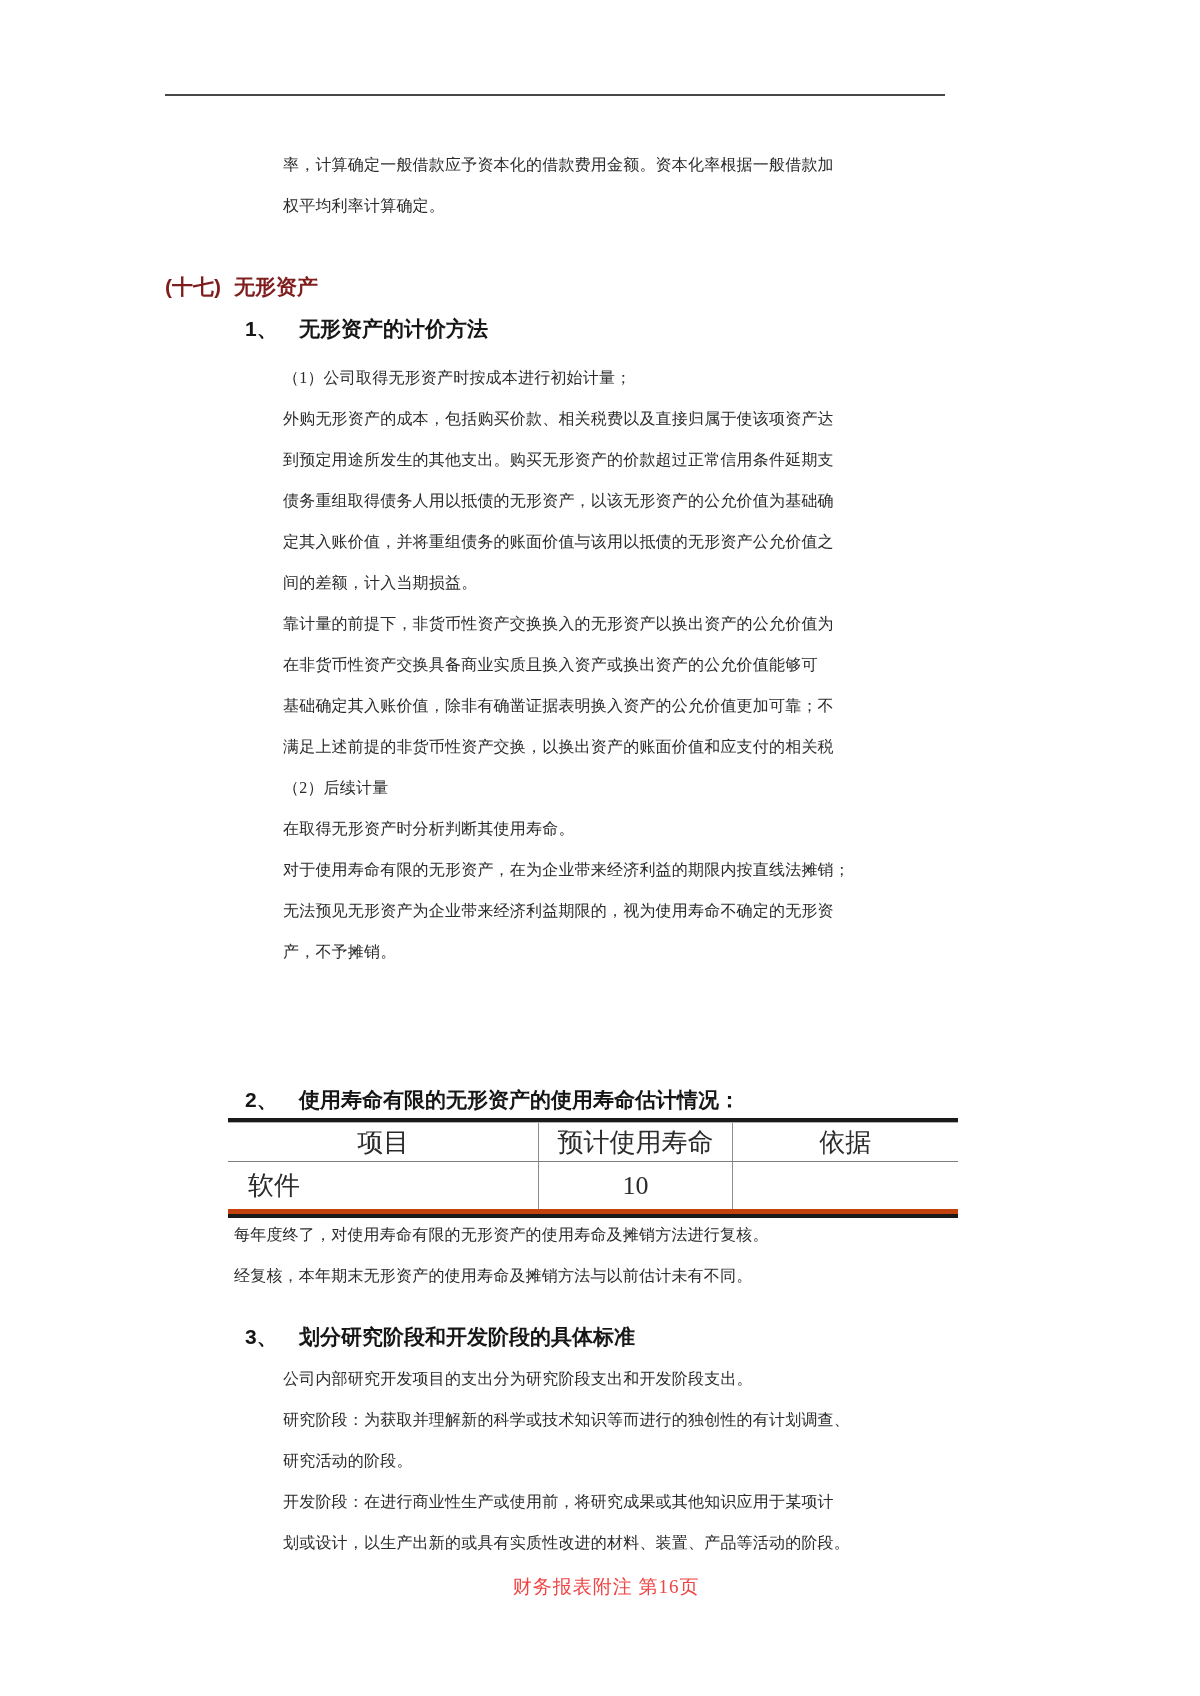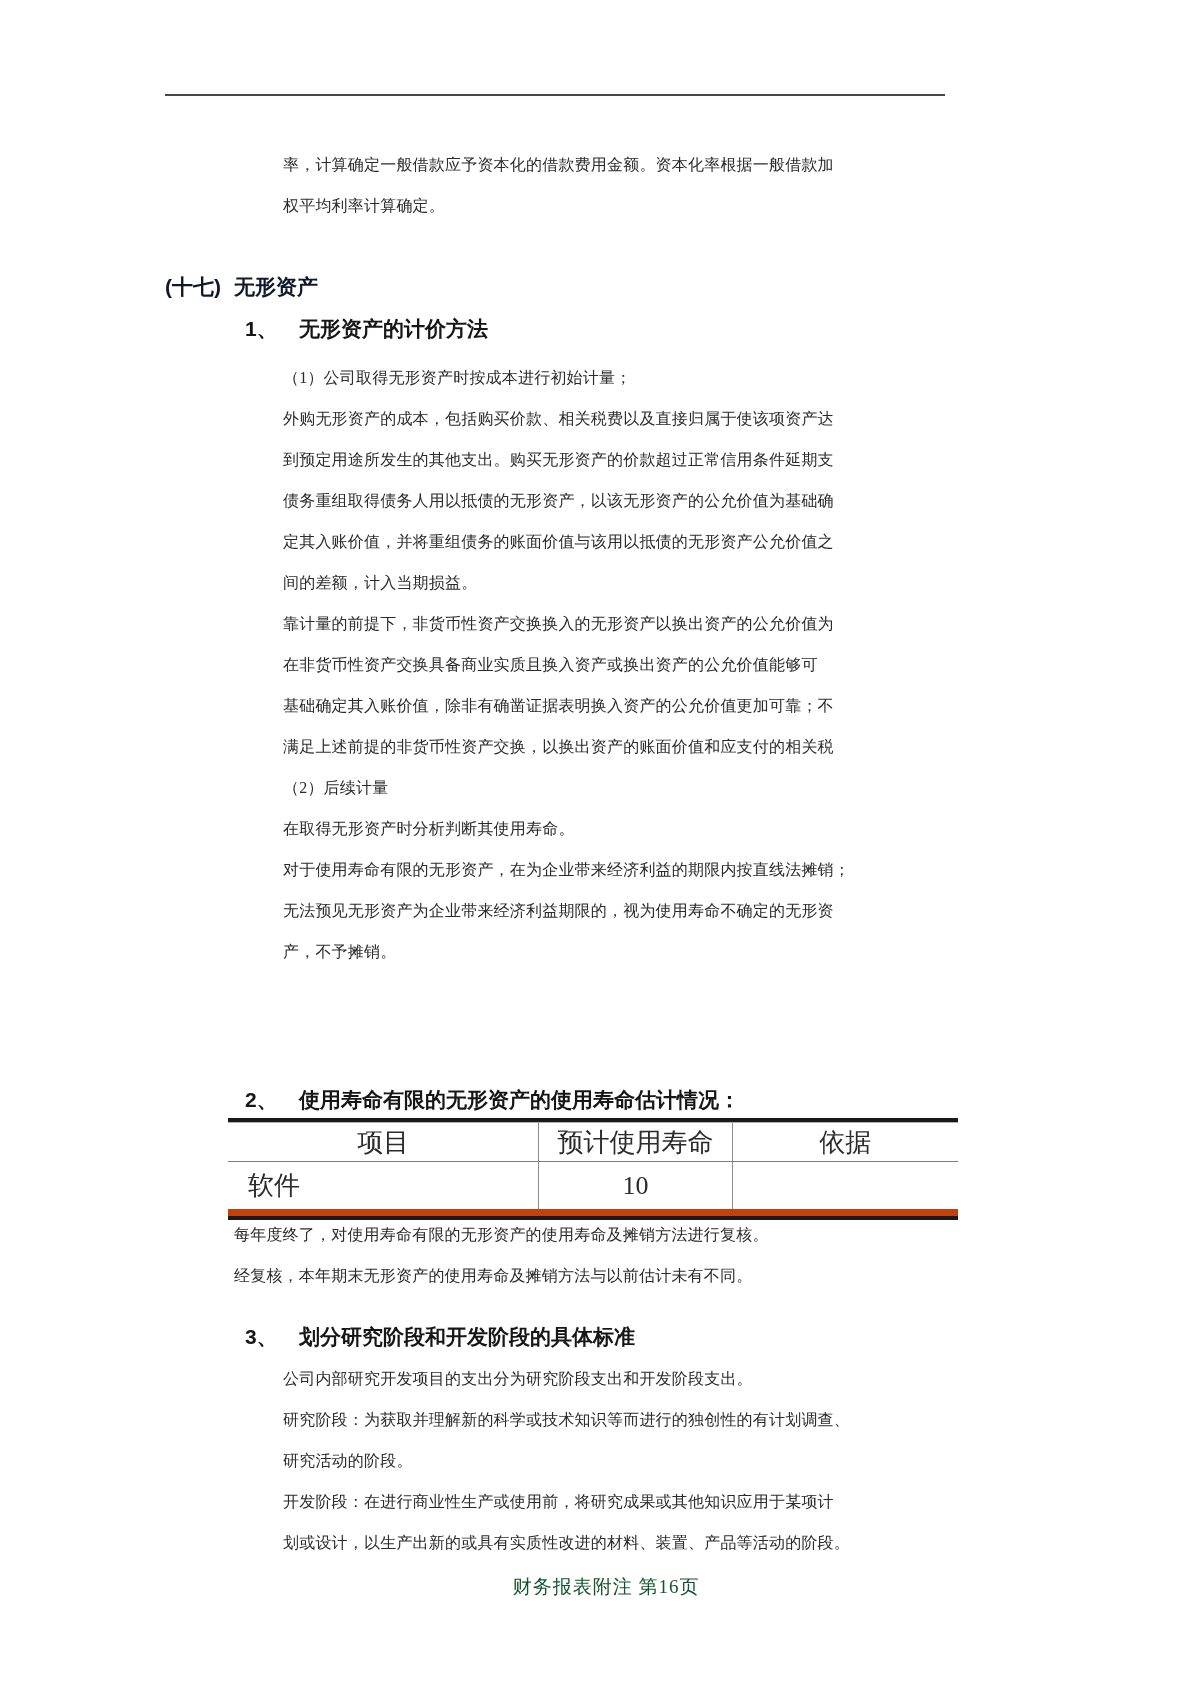--- a/index.html
+++ b/index.html
@@ -19,21 +19,21 @@
   .para{position:absolute;font-size:16px;line-height:41px;letter-spacing:0.2px;white-space:nowrap;}
   .para .line{height:41px;}
   .intro{top:144px;left:283px;}
   .body1{top:357px;left:283px;}
   .after-table{top:1214px;left:234px;}
   .body3{top:1358px;left:283px;}
 
   .h-section{
     position:absolute;top:266px;left:165px;height:41px;line-height:41px;
     font-family:"Liberation Sans","DejaVu Sans",sans-serif;
-    font-weight:700;font-size:21px;color:#0f172a;white-space:nowrap;
+    font-weight:700;font-size:21px;color:#7f1d1d;white-space:nowrap;
   }
   .h-section .sec-num{margin-right:13px;}
   .h-sub{
     position:absolute;left:245px;height:41px;line-height:41px;
     font-family:"Liberation Sans","DejaVu Sans",sans-serif;
     font-weight:700;font-size:21px;color:#161616;white-space:nowrap;
     display:flex;
   }
   .h-sub .sub-num{width:54px;flex:0 0 54px;}
   .h-sub1{top:308px;}
@@ -41,31 +41,31 @@
   .h-sub3{top:1316px;}
 
   .est-table{
     position:absolute;top:1118px;left:228px;width:730px;
     border-top:4px solid #1a1a1a;
     border-bottom:4px solid #1a1a1a;
     font-size:26px;
   }
   .t-row{display:flex;align-items:center;}
   .t-row.header{height:38px;border-top:1px solid #b0b0b0;border-bottom:1px solid #7d7d7d;}
-  .t-row.data{height:47px;border-bottom:7px solid #c2410c;text-align:right;}
+  .t-row.data{height:47px;border-bottom:5px solid #c2410c;text-align:right;}
   .t-cell{height:100%;display:flex;align-items:center;justify-content:center;box-sizing:border-box;}
   .t-cell.c0{width:42.5%;}
   .t-cell.c1{width:26.5%;}
   .t-cell.c2{width:31%;}
   .t-cell.c1,.t-cell.c2{border-left:1px solid #8d8d8d;}
   .t-row.data .t-cell.c0{justify-content:flex-start;padding-left:20px;}
 
   .footer{
     position:absolute;top:1572px;left:0;right:0;height:30px;line-height:30px;
-    text-align:center;font-size:19px;color:#14532d;letter-spacing:1px;padding-left:12px;
+    text-align:center;font-size:19px;color:#ef4444;letter-spacing:1px;padding-left:12px;
   }
 </style>
 </head>
 <body>
 
 <div class="page">
 
   <div class="top-rule"></div>
 
   <div class="para intro">

